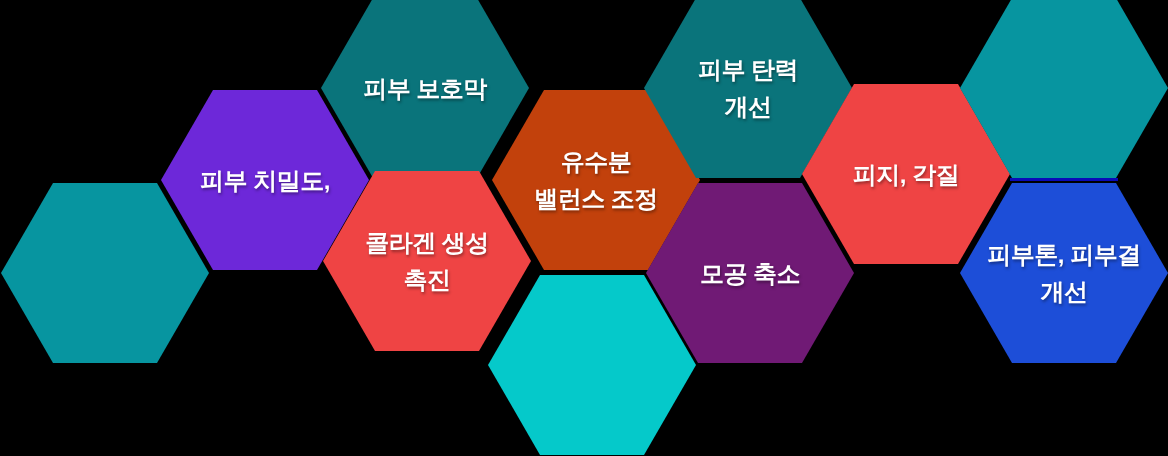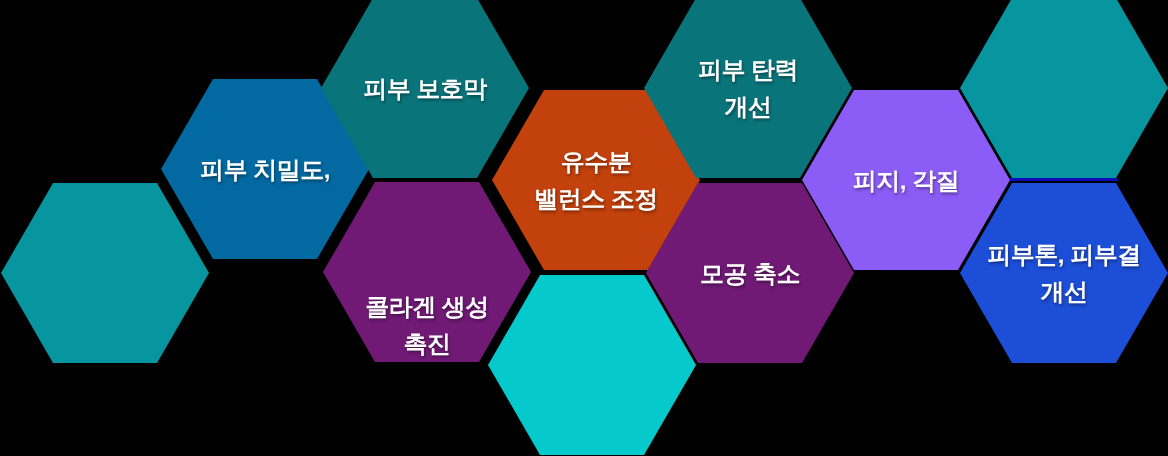--- a/index.html
+++ b/index.html
@@ -39,31 +39,31 @@
     position: absolute;
     pointer-events: none;
   }
 </style>
 </head>
 <body>
 
 <div class="canvas">
   <div id="hex-layer">
       <div class="hex" style="left: 1px; top: 183px; background: rgb(7, 149, 160);"></div>
-      <div class="hex" style="left: 161px; top: 79px; background: #0369a1; justify-content: center;">
+      <div class="hex" style="left: 161px; top: 90px; background: #6d28d9; justify-content: center;">
         <div class="hex-label">
           <span class="line">피부 치밀도,</span>
         </div>
       </div>
       <div class="hex" style="left: 321px; top: -2px; background: rgb(10, 116, 123);">
         <div class="hex-label">
           <span class="line">피부 보호막</span>
         </div>
       </div>
-      <div class="hex" style="left: 323px; top: 182px; background: #701a75; align-items: flex-end;">
+      <div class="hex" style="left: 323px; top: 171px; background: #ef4444;">
         <div class="hex-label">
           <span class="line">콜라겐 생성</span>
           <span class="line">촉진</span>
         </div>
       </div>
       <div class="hex" style="left: 492px; top: 90px; background: #c2410c;">
         <div class="hex-label">
           <span class="line">유수분</span>
           <span class="line">밸런스 조정</span>
         </div>
@@ -73,21 +73,21 @@
         <div class="hex-label">
           <span class="line">피부 탄력</span>
           <span class="line">개선</span>
         </div>
       </div>
       <div class="hex" style="left: 646px; top: 183px; background: #701a75;">
         <div class="hex-label">
           <span class="line">모공 축소</span>
         </div>
       </div>
-      <div class="hex" style="left: 802px; top: 90px; background: #8b5cf6;">
+      <div class="hex" style="left: 802px; top: 84px; background: #ef4444;">
         <div class="hex-label">
           <span class="line">피지, 각질</span>
         </div>
       </div>
       <div class="hex" style="left: 960px; top: -2px; background: rgb(7, 149, 160);"></div>
       <div class="hex" style="left: 960px; top: 183px; background: #1d4ed8;">
         <div class="hex-label">
           <span class="line">피부톤, 피부결</span>
           <span class="line">개선</span>
         </div>

